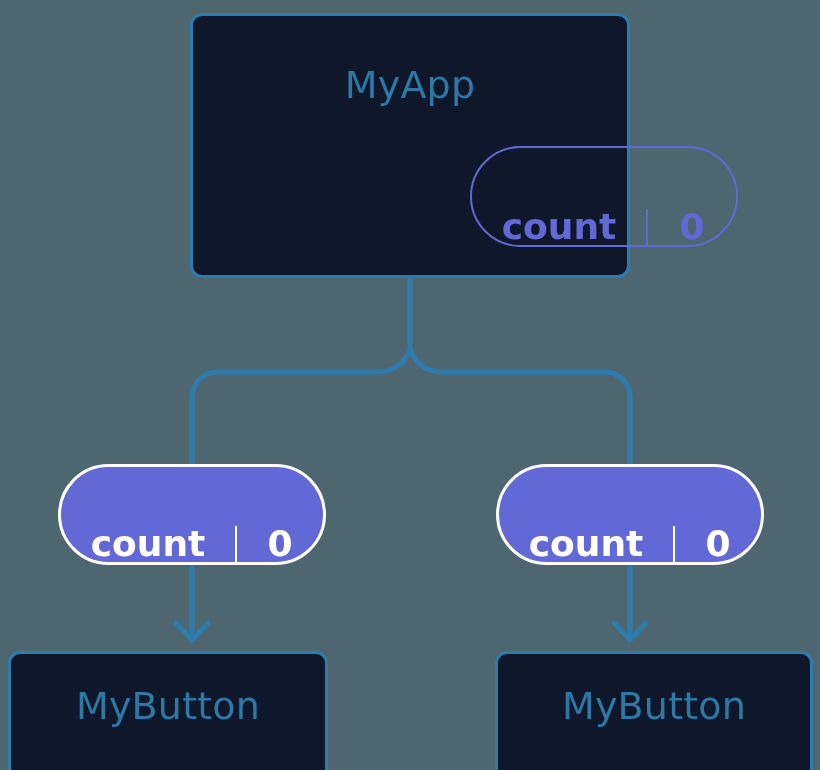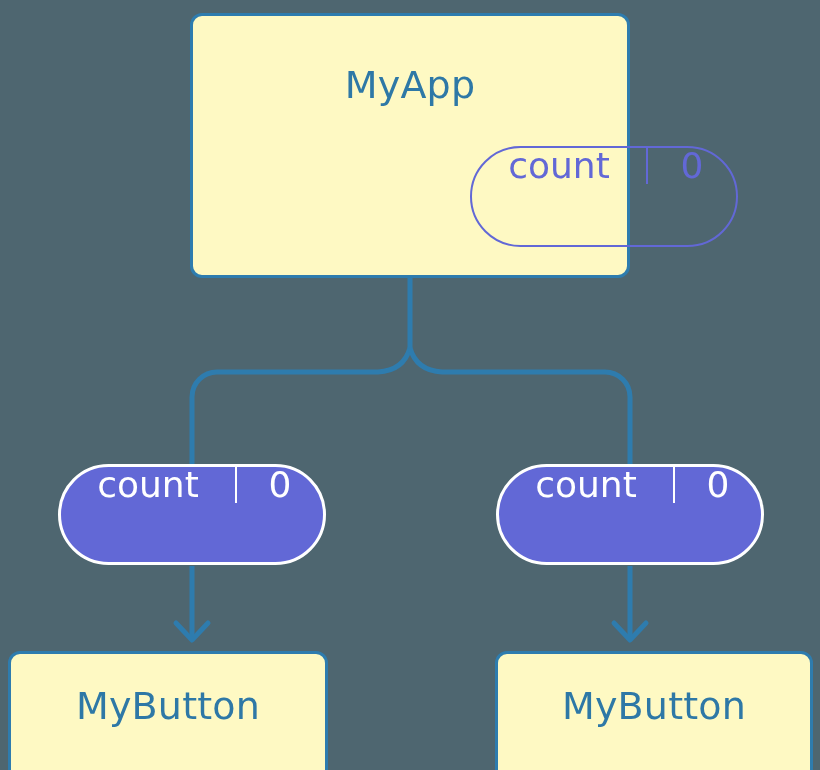--- a/index.html
+++ b/index.html
@@ -22,21 +22,21 @@
     left: 0;
     top: 0;
     width: 820px;
     height: 770px;
     pointer-events: none;
   }
 
   
   .component-box {
     position: absolute;
-    background: #fef9c3;
+    background: #0f172a;
     border: 3px solid #2e7cae;
     border-radius: 12px;
     box-sizing: border-box;
   }
   .component-title {
     color: #2e78a6;
     font-size: 38px;
     font-weight: 400;
     letter-spacing: 0.2px;
     text-align: center;
@@ -69,24 +69,25 @@
     width: 318px;
   }
   .leaf-box .component-title {
     margin-top: 30px;
   }
 
   
   .state-pill {
     position: absolute;
     display: flex;
-    align-items: flex-start;
+    align-items: flex-end;
     border-radius: 999px;
     box-sizing: border-box;
     overflow: hidden;
+    font-weight: bold;
   }
   .pill-name, .pill-value {
     display: flex;
     align-items: center;
     justify-content: center;
     font-size: 36px;
     line-height: 1;
     box-sizing: border-box;
     white-space: nowrap;
   }

